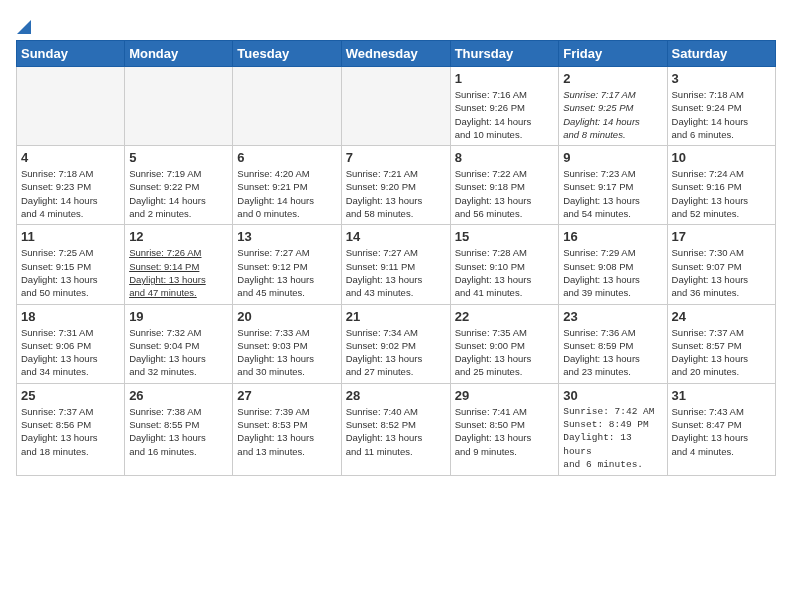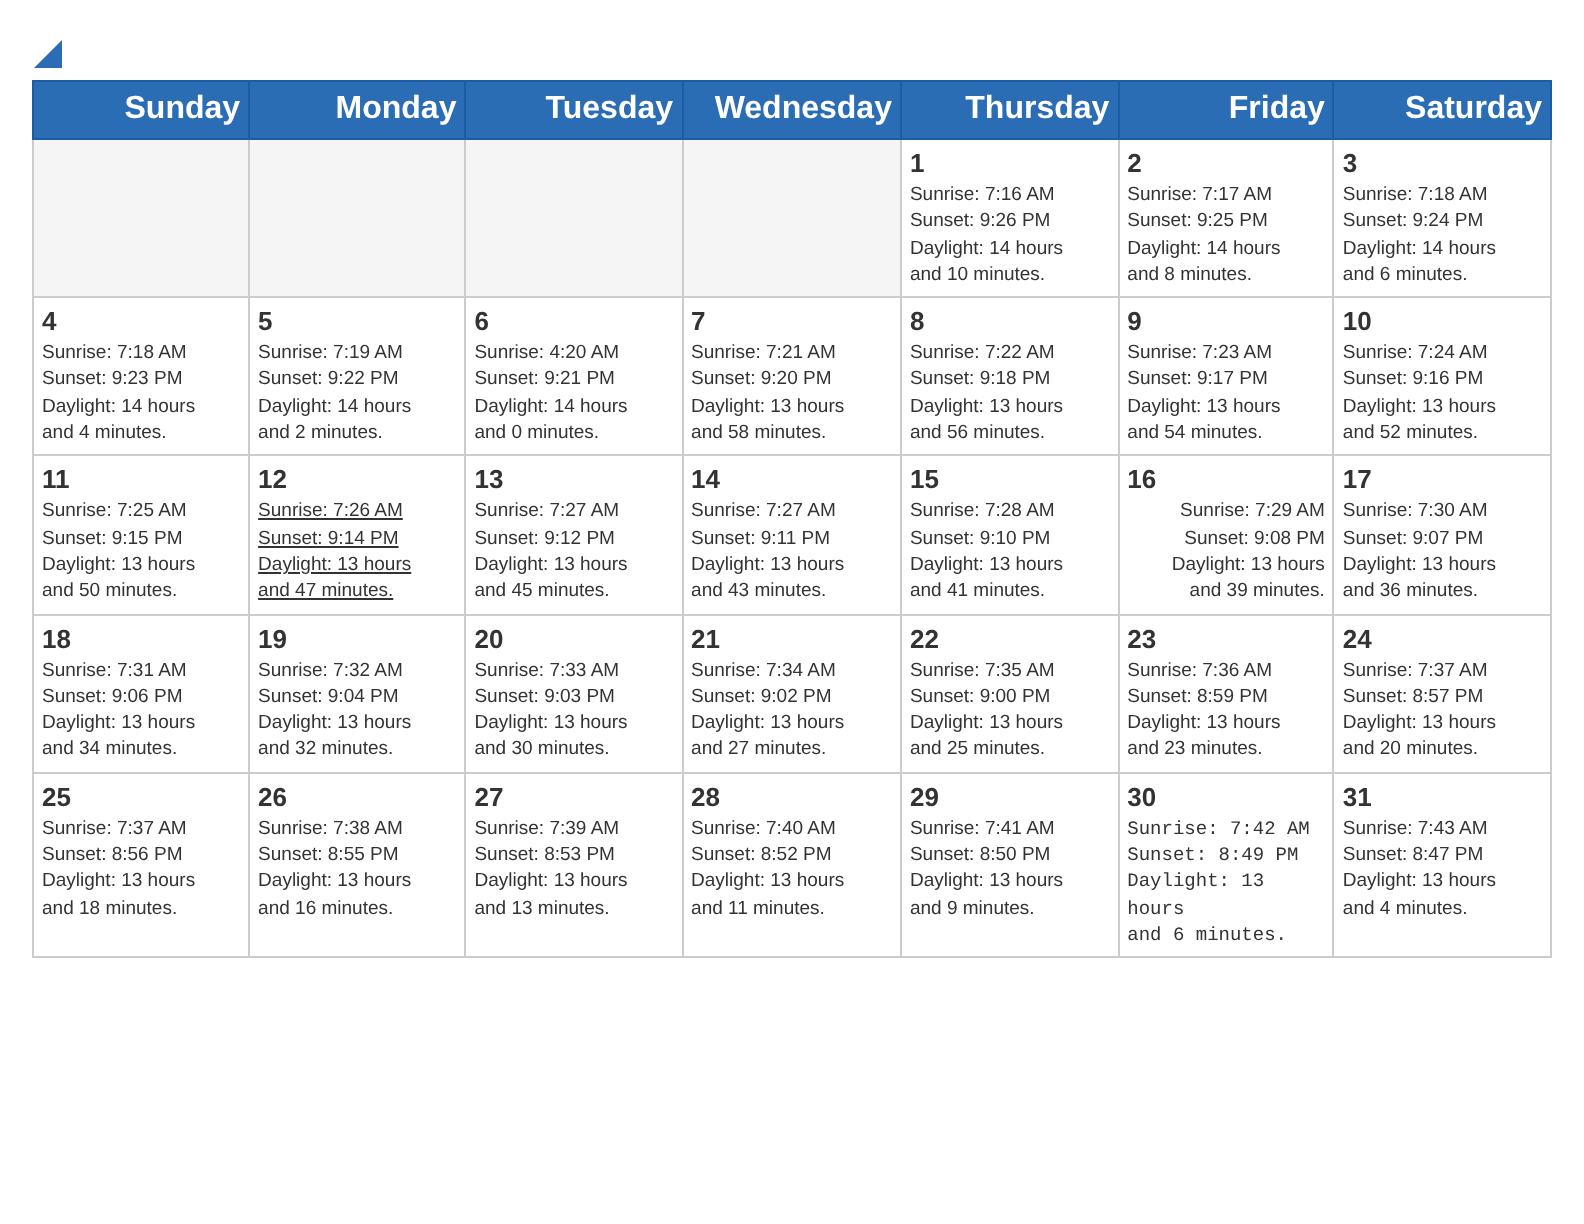--- a/index.html
+++ b/index.html
@@ -41,24 +41,24 @@
       font-weight: normal;
     }
     .calendar {
       width: 100%;
       border-collapse: collapse;
       margin-top: 8px;
     }
     .calendar th {
       background: #2a6db5;
       color: #fff;
-      font-size: 16px;
+      font-size: 13px;
       font-weight: bold;
       padding: 5px 4px;
-      text-align: right;
+      text-align: left;
       border: 1px solid #1a5da5;
     }
     .calendar td {
       border: 1px solid #ccc;
       vertical-align: top;
       padding: 4px 4px;
       width: 110px;
       min-height: 70px;
       font-size: 10px;
       color: #333;
@@ -128,21 +128,21 @@
         <td class="empty"></td>
         <td>
           <span class="day-num">1</span>
           <div class="day-info" style="white-space: pre-line;">Sunrise: 7:16 AM
 Sunset: 9:26 PM
 Daylight: 14 hours
 and 10 minutes.</div>
         </td>
         <td>
           <span class="day-num">2</span>
-          <div class="day-info" style="white-space: pre-line;">Sunrise: 7:17 AM
+          <div class="day-info" style="white-space: pre-line; font-style: italic;">Sunrise: 7:17 AM
 Sunset: 9:25 PM
 Daylight: 14 hours
 and 8 minutes.</div>
         </td>
         <td>
           <span class="day-num">3</span>
           <div class="day-info" style="white-space: pre-line;">Sunrise: 7:18 AM
 Sunset: 9:24 PM
 Daylight: 14 hours
 and 6 minutes.</div>
@@ -230,21 +230,21 @@
         </td>
         <td>
           <span class="day-num">15</span>
           <div class="day-info" style="white-space: pre-line;">Sunrise: 7:28 AM
 Sunset: 9:10 PM
 Daylight: 13 hours
 and 41 minutes.</div>
         </td>
         <td>
           <span class="day-num">16</span>
-          <div class="day-info" style="white-space: pre-line; text-align: right;">Sunrise: 7:29 AM
+          <div class="day-info" style="white-space: pre-line;">Sunrise: 7:29 AM
 Sunset: 9:08 PM
 Daylight: 13 hours
 and 39 minutes.</div>
         </td>
         <td>
           <span class="day-num">17</span>
           <div class="day-info" style="white-space: pre-line;">Sunrise: 7:30 AM
 Sunset: 9:07 PM
 Daylight: 13 hours
 and 36 minutes.</div>

